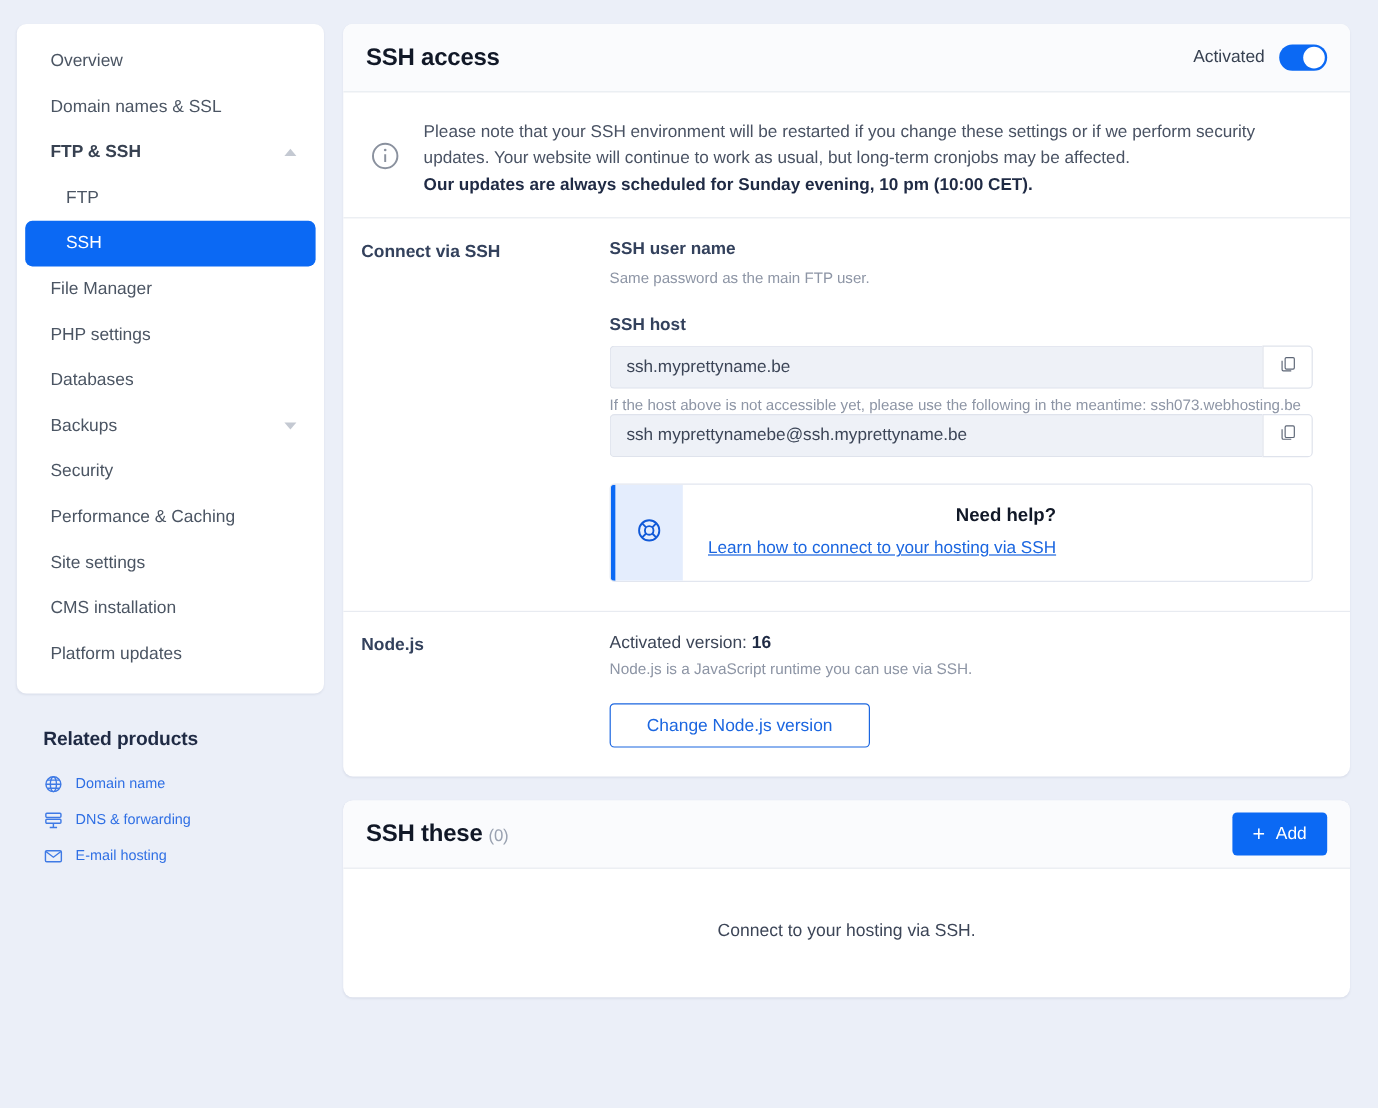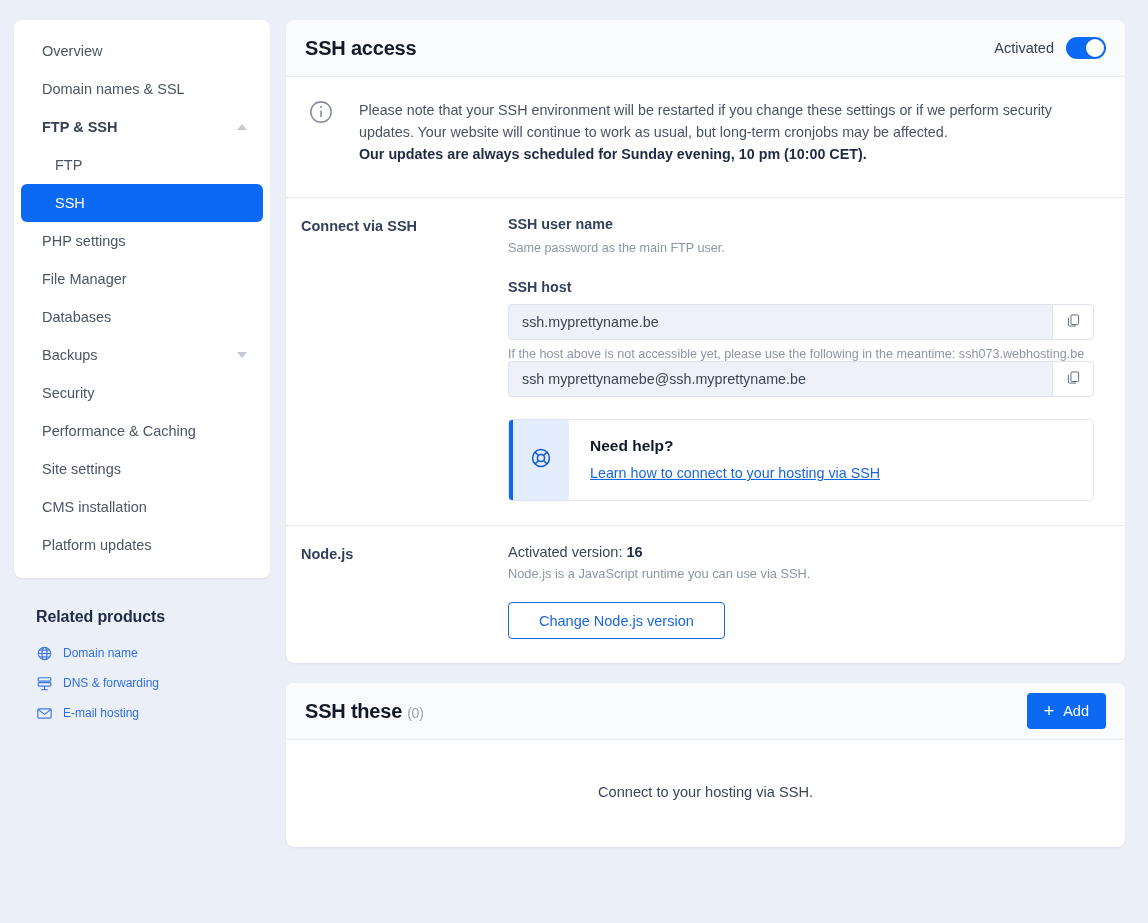--- a/index.html
+++ b/index.html
@@ -142,23 +142,24 @@
     position: absolute;
     top: 2px; left: 20px;
     width: 18px; height: 18px;
     border-radius: 50%;
     background: #fff;
   }
 
   
   .notice {
     display: flex;
-    gap: 25px;
-    padding: 22px 24px 32px 22px;
+    gap: 19px;
+    padding: 22px 24px 16px 22px;
     border-bottom: 1px solid #e8ebf1;
+    align-items: center;
   }
   .notice .txt {
     font-size: 14.3px;
     line-height: 1.55;
     color: #495263;
     max-width: 710px;
   }
   .notice .txt b { color: #1f2a44; }
 
   
@@ -218,20 +219,21 @@
   }
 
   .help-box {
     margin-top: 22px;
     width: 586px;
     display: flex;
     border: 1px solid #e2e6ef;
     border-radius: 4px;
     overflow: hidden;
     background: #fff;
+    text-align: right;
   }
   .help-box .bar { width: 4px; background: #0b69f4; flex: 0 0 4px; }
   .help-box .icon-col {
     width: 56px;
     background: #e4edfd;
     display: flex;
     align-items: center;
     justify-content: center;
     flex: 0 0 56px;
   }
@@ -322,25 +324,25 @@
 
       <div class="nav-item sub">
         <span class="lbl">FTP</span>
       </div>
 
       <div class="nav-item sub active">
         <span class="lbl">SSH</span>
       </div>
 
       <div class="nav-item">
+        <span class="lbl">File Manager</span>
+      </div>
+
+      <div class="nav-item">
         <span class="lbl">PHP settings</span>
-      </div>
-
-      <div class="nav-item">
-        <span class="lbl">File Manager</span>
       </div>
 
       <div class="nav-item">
         <span class="lbl">Databases</span>
       </div>
 
       <div class="nav-item">
         <span class="lbl">Backups</span>
         <span class="chev down"></span>
       </div>

